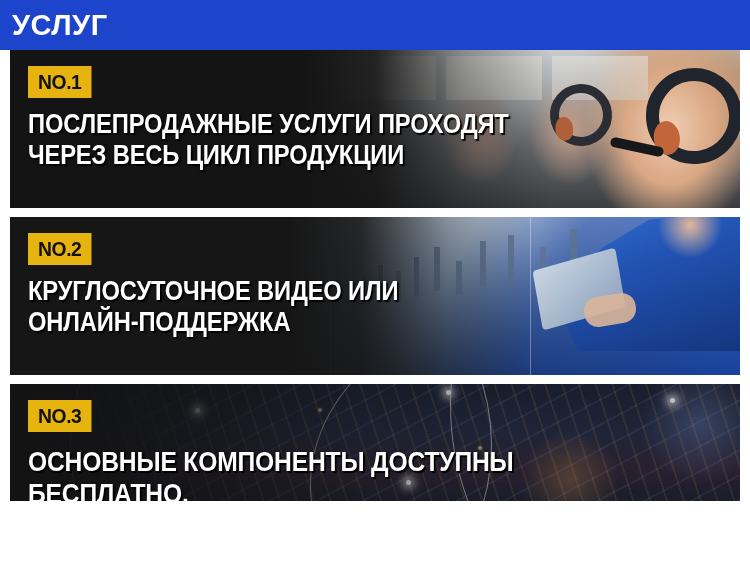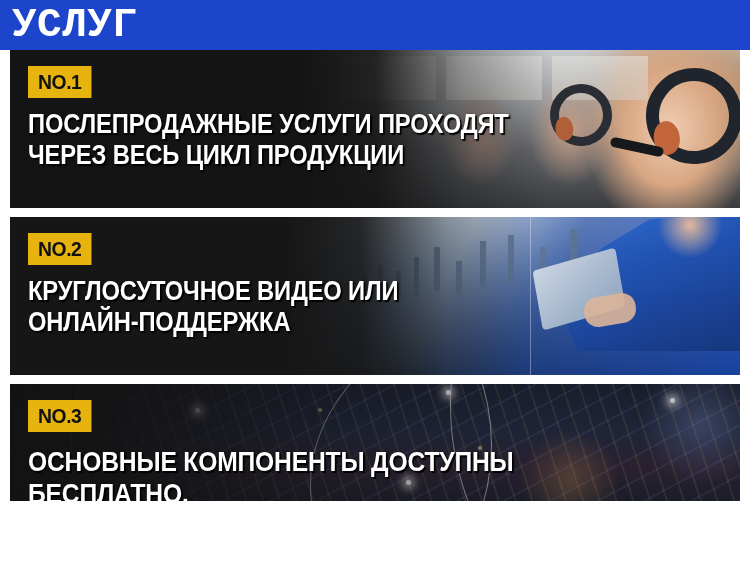--- a/index.html
+++ b/index.html
@@ -21,26 +21,26 @@
     left: 0;
     top: 0;
     width: 750px;
     height: 50px;
     background: #1d45cb;
   }
   .header-title {
     position: absolute;
     left: 12px;
     top: 6px;
-    font-size: 41px;
+    font-size: 29px;
     line-height: 38px;
     font-weight: 700;
     color: #ffffff;
     letter-spacing: 0.5px;
-    font-family: Liberation Mono, monospace;
+    font-family: Liberation Sans, sans-serif;
   }
 
   
   .banners {
     position: absolute;
     left: 0;
     top: 50px;
     width: 750px;
   }
   .banner {

